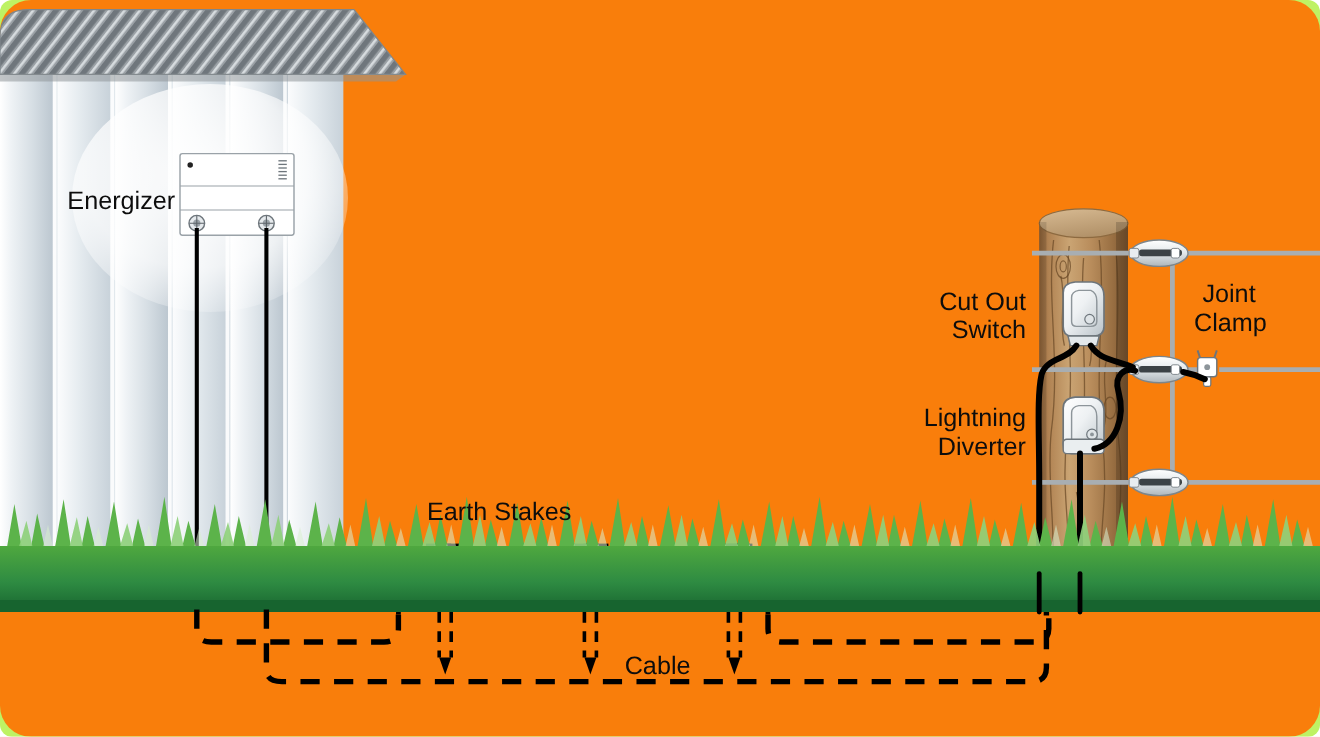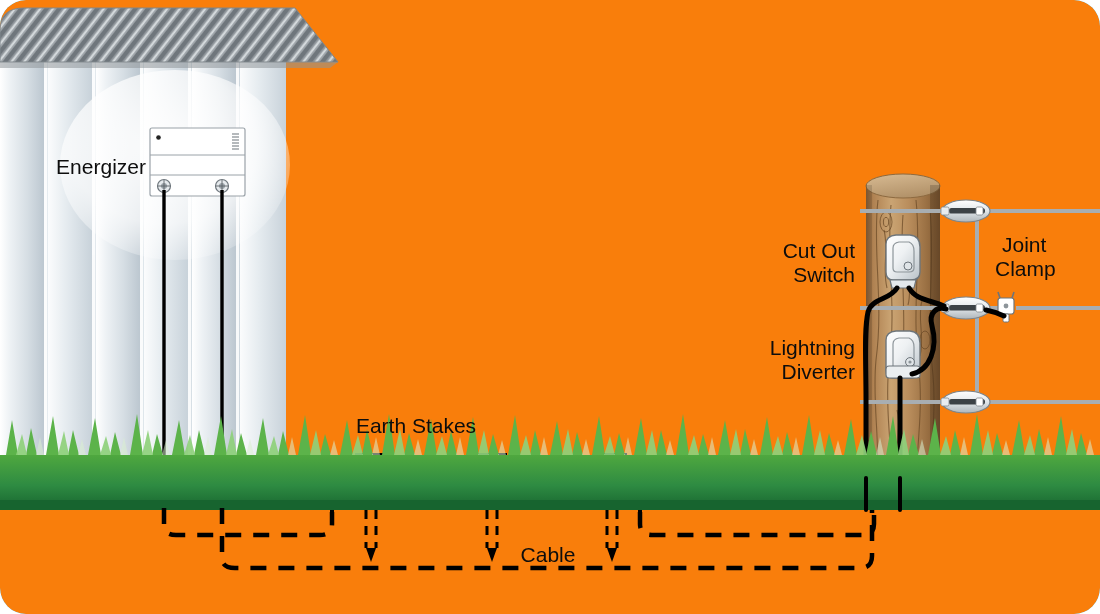--- a/index.html
+++ b/index.html
@@ -1,22 +1,22 @@
 <!DOCTYPE html>
 <html><head>
 <meta charset="utf-8">
 <style>
   html,body{margin:0;padding:0;background:#ffffff;}
   body{font-family:"Liberation Sans", sans-serif;}
   #stage{
     position:relative;
     width:1100px;height:614px;
     overflow:hidden;
-    border-radius:26px;
-    background:#7dd3fc;
+    border-radius:10px;
+    background:#bef264;
   }
   #stage svg{display:block;width:1100px;height:614px;}
   .lbl{
     font-family:"Liberation Sans", sans-serif;
     font-size:21px;
     fill:#0d0d0d;
     font-weight:400;
   }
   .lbl-mid{text-anchor:middle;}
   .lbl-end{text-anchor:end;}

